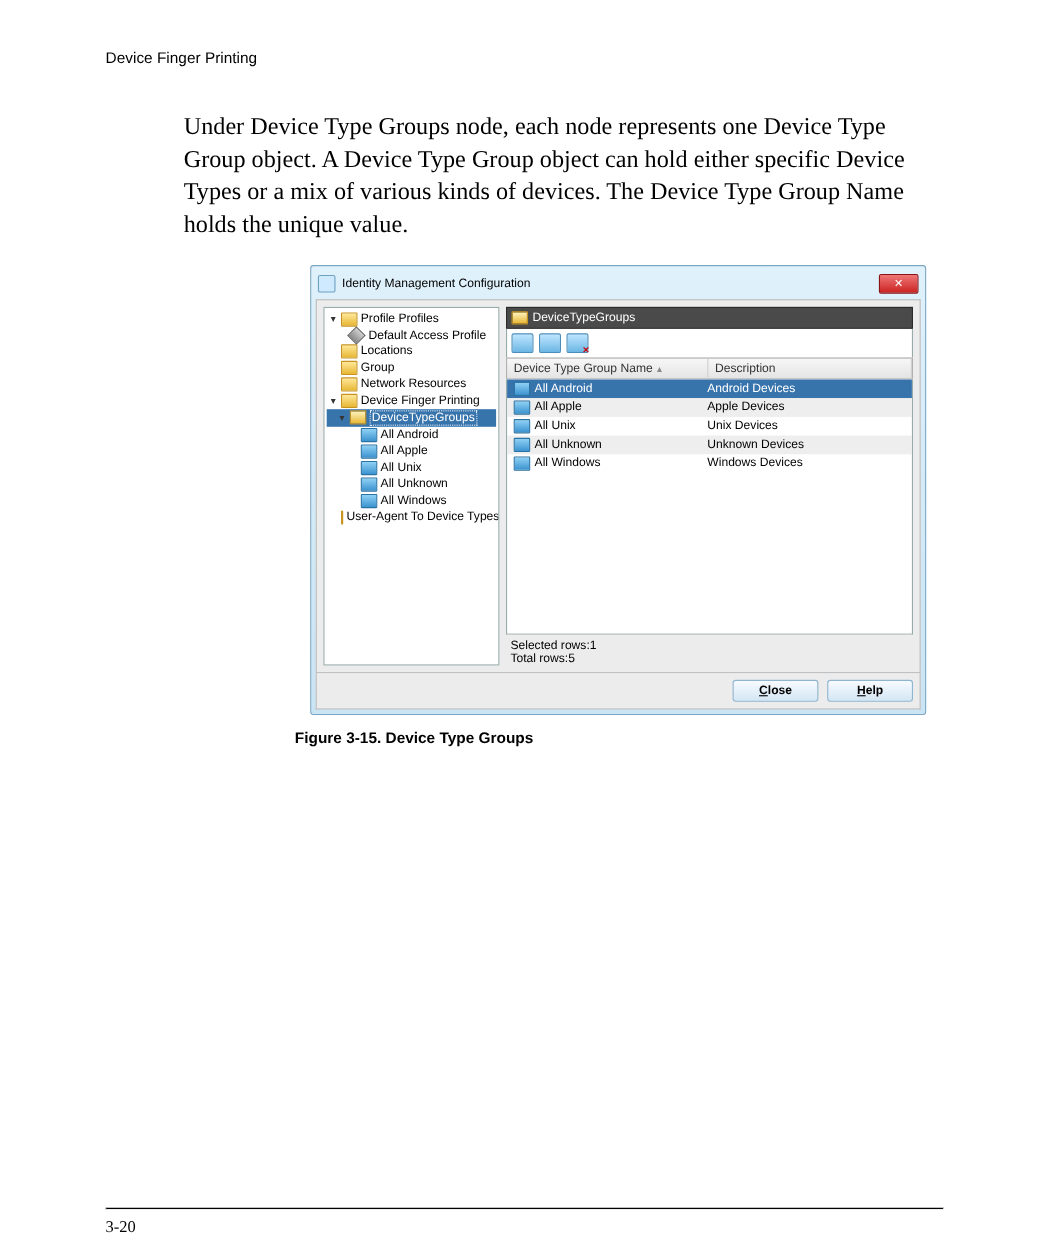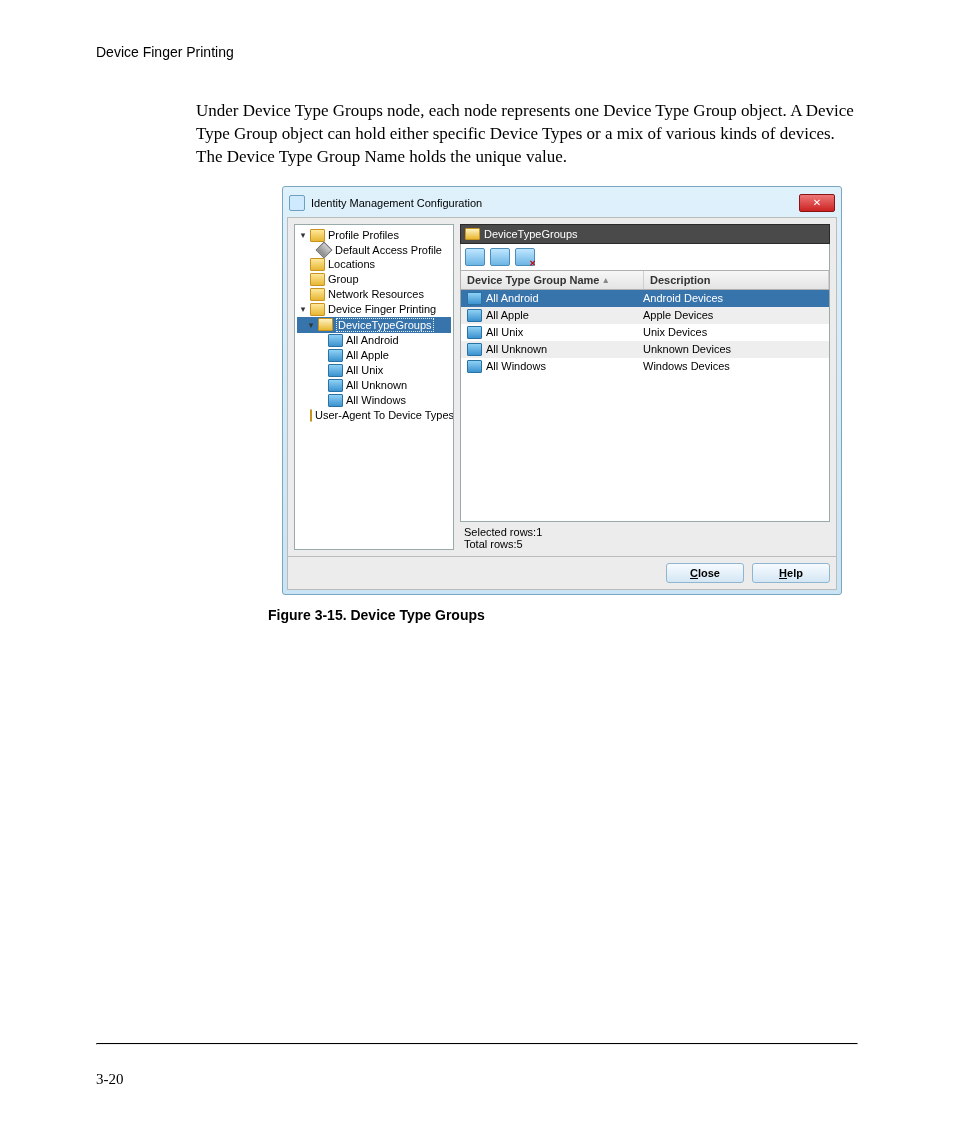--- a/index.html
+++ b/index.html
@@ -20,22 +20,22 @@
   }
   .page-header .hdr-title {
     font-weight: bold;
     font-size: 14px;
   }
   .page-header .hdr-sub {
     font-size: 14px;
     margin-top: 2px;
   }
   .body-text {
-    margin-left: 100px;
-    font-size: 17px;
+    margin-left: 71px;
+    font-size: 22px;
     line-height: 1.35;
   }
   .figure-wrap {
     margin-left: 186px;
     margin-top: 8px;
   }
   .figure-caption {
     font-family: Arial, Helvetica, sans-serif;
     font-weight: bold;
     font-size: 14px;
@@ -43,21 +43,21 @@
     margin-top: 12px;
   }
   .footer-rule {
     border-top: 1px solid #000;
     margin: 0;
     margin-top: 420px;
   }
   .page-number {
     font-family: "Times New Roman", serif;
     font-size: 15px;
-    margin-top: 26px;
+    margin-top: 8px;
   }
 
   
   .dialog {
     width: 560px;
     border: 1px solid #7aa6c2;
     background: linear-gradient(#dff1fb, #c9e4f4);
     padding: 4px;
     box-sizing: border-box;
     font-family: "Segoe UI", Tahoma, Arial, sans-serif;
@@ -191,21 +191,20 @@
     display: flex;
     background: linear-gradient(#f7f7f7, #e4e4e4);
     border: 1px solid #b0b0b0;
     font-size: 11px;
     color: #333;
   }
   .th {
     padding: 3px 6px;
     border-right: 1px solid #cfcfcf;
     cursor: pointer;
-    font-weight: bold;
   }
   .th.name { width: 170px; display:flex; gap:4px; align-items:center;}
   .th.desc { flex: 1; }
   .sort-mark { color: #888; font-size: 9px; }
   .table-body {
     flex: 1;
     background: #fff;
     border-left: 1px solid #9aa;
     border-right: 1px solid #9aa;
     border-bottom: 1px solid #9aa;

